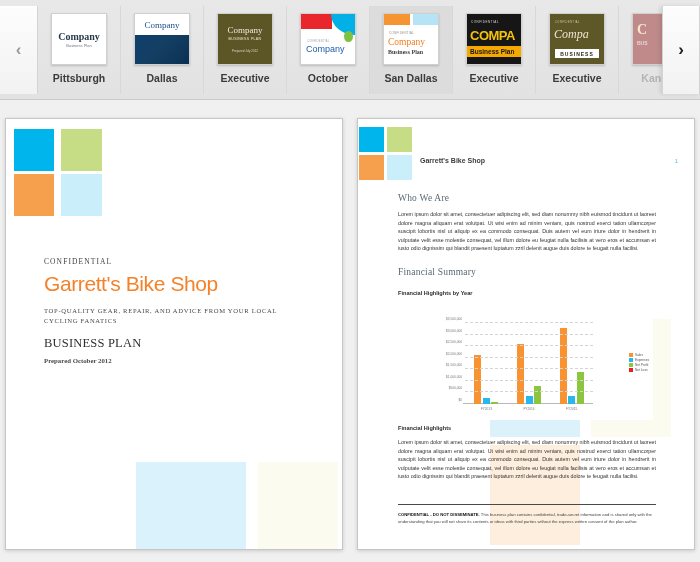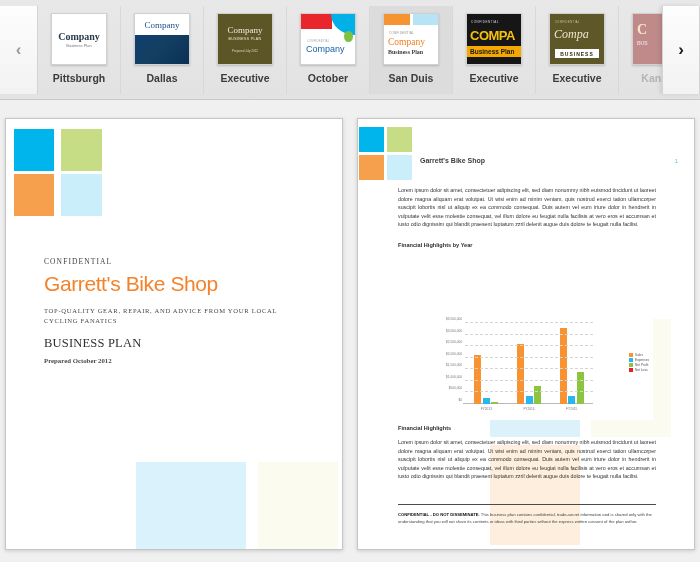--- a/index.html
+++ b/index.html
@@ -266,21 +266,21 @@
       <div class="thumb selected">
         <div class="card">
           <div class="c-sandiego">
             <div class="o"></div>
             <div class="b"></div>
             <div class="cf">CONFIDENTIAL</div>
             <div class="co">Company</div>
             <div class="bp">Business Plan</div>
           </div>
         </div>
-        <div class="label">San Duis</div>
+        <div class="label">San Dallas</div>
 
       </div>
 
       <div class="thumb">
         <div class="card">
           <div class="c-pittsburgh">
             <div class="cf">CONFIDENTIAL</div>
             <div class="co">COMPA</div>
             <div class="bar">Business Plan</div>
           </div>
@@ -347,21 +347,23 @@
     <div class="blk int-big-blue"></div>
     <div class="blk int-big-cream"></div>
     <div class="blk int-big-peach"></div>
 
     <div class="int-head">
       <div class="hl">Garrett's Bike Shop</div>
       <div class="pn">1</div>
     </div>
 
     <div class="int-body">
+      <div class="int-h2">Who We Are</div>
       <div class="int-p">Lorem ipsum dolor sit amet, consectetuer adipiscing elit, sed diam nonummy nibh euismod tincidunt ut laoreet dolore magna aliquam erat volutpat. Ut wisi enim ad minim veniam, quis nostrud exerci tation ullamcorper suscipit lobortis nisl ut aliquip ex ea commodo consequat. Duis autem vel eum iriure dolor in hendrerit in vulputate velit esse molestie consequat, vel illum dolore eu feugiat nulla facilisis at vero eros et accumsan et iusto odio dignissim qui blandit praesent luptatum zzril delenit augue duis dolore te feugait nulla facilisi.</div>
+      <div class="int-h2">Financial Summary</div>
       <div class="int-h3">Financial Highlights by Year</div>
     </div>
 
     <div class="chart-wrap">
       <div class="chart-plot" id="plot">
         <div class="axis-line"></div>
         <div class="groups" id="bar-groups">
             <div class="group">
               <div class="bar" style="height: 60%; background: rgb(249, 147, 49);"></div>
               <div class="bar" style="height: 7.42857%; background: rgb(41, 182, 236);"></div>

